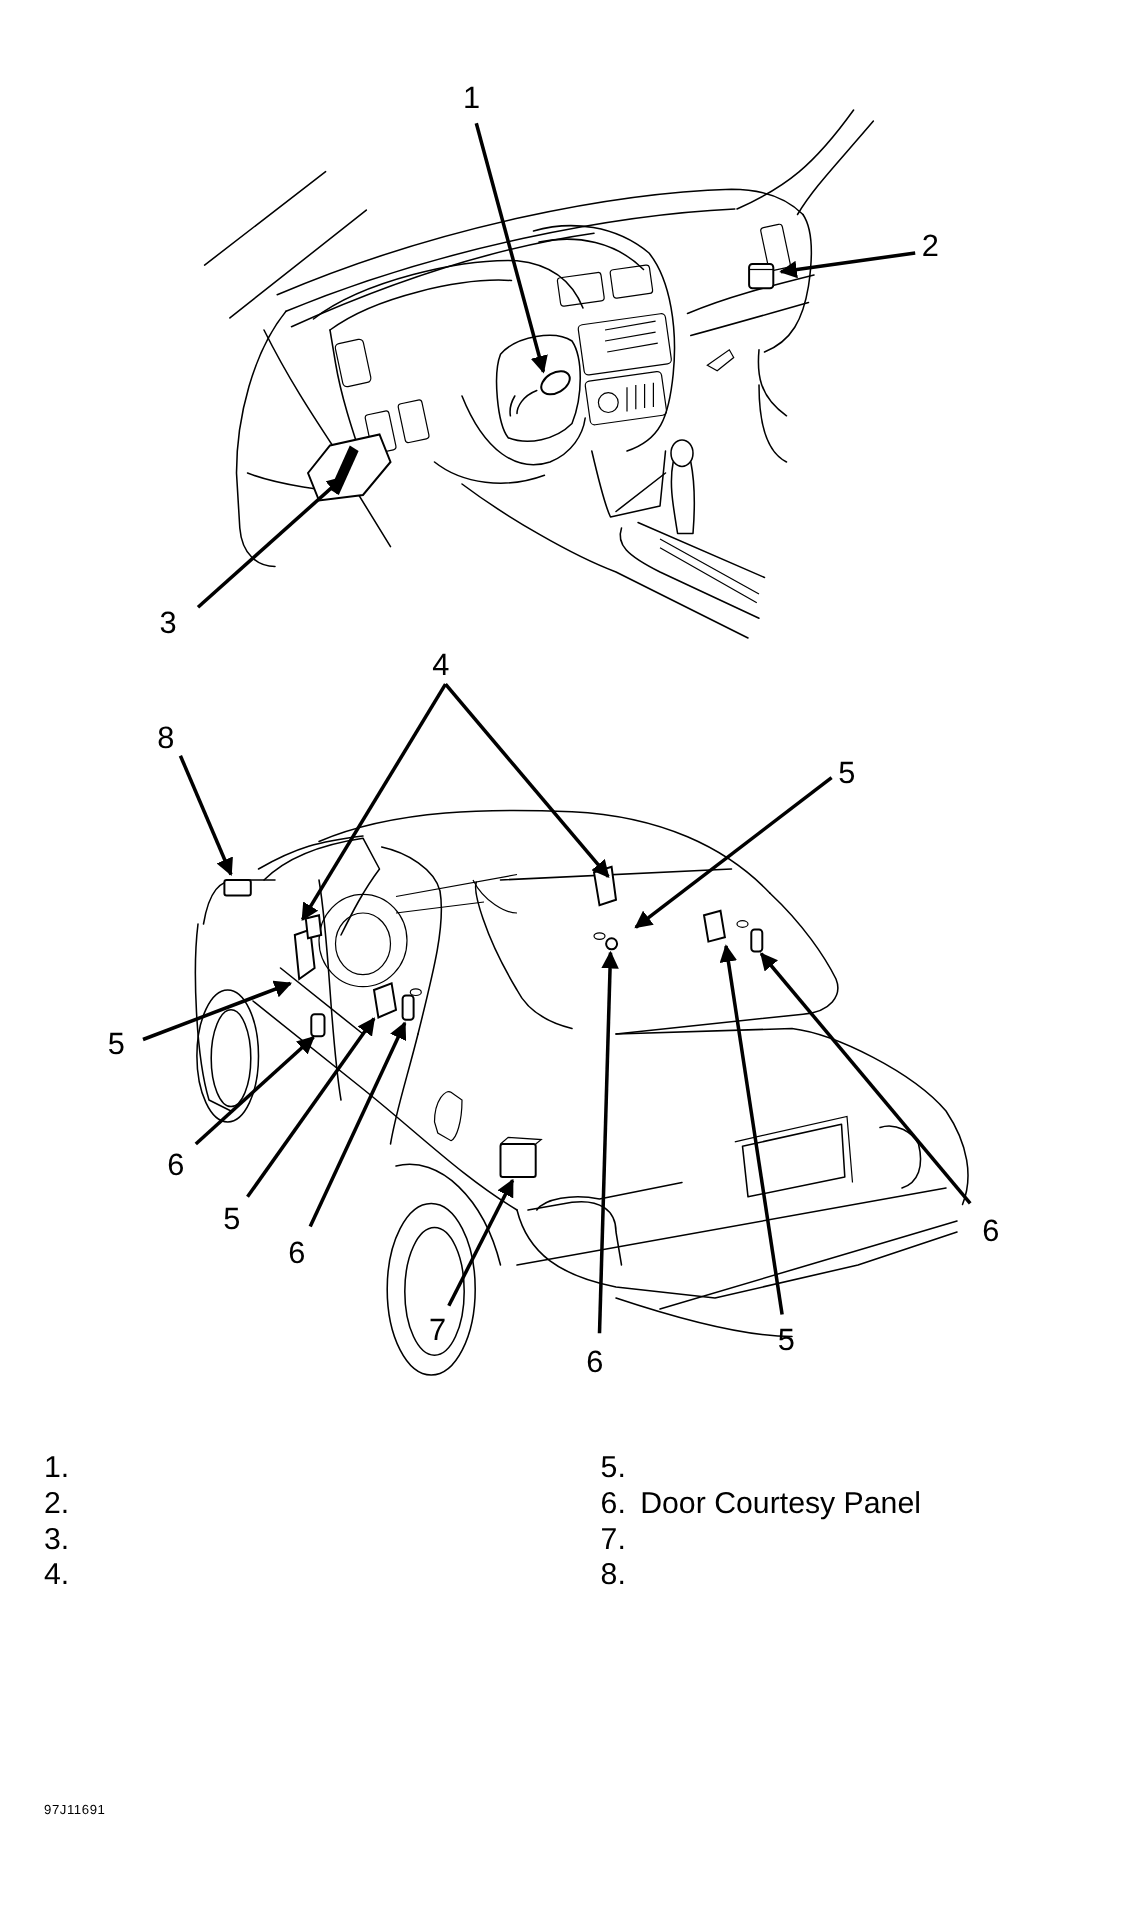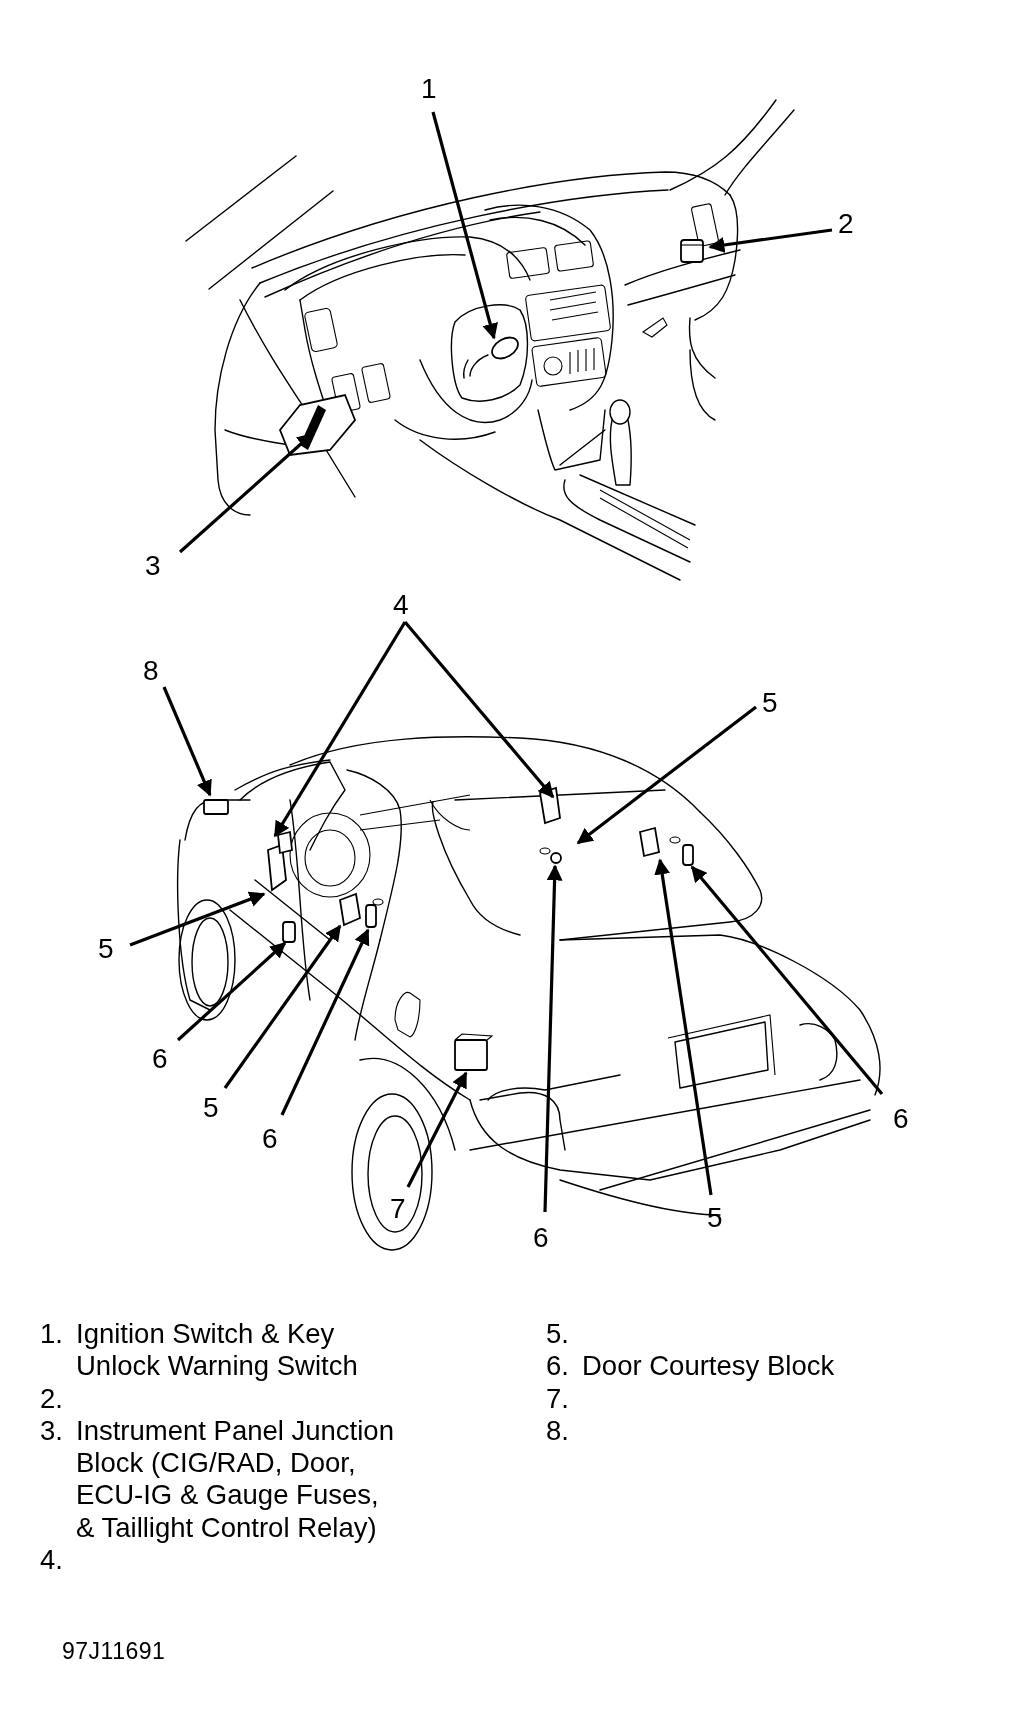--- a/index.html
+++ b/index.html
@@ -11,21 +11,21 @@
   #art .part { fill:#fff; stroke:#000; stroke-width:1.8; }
   #art .lead { stroke:#000; stroke-width:3.2; fill:none; }
   #art .arrowhead { fill:#000; }
   #art text.callout { font-size:28px; font-family:"Liberation Sans", sans-serif; fill:#000; }
   .legend { position:absolute; top:1318px; font-size:27.5px; line-height:32.3px; }
   .legend.left { left:40px; width:480px; }
   .legend.right { left:546px; width:470px; }
   .item { display:flex; }
   .num { width:36px; flex:0 0 36px; }
   .txt { white-space:pre-line; }
-  .figcode { position:absolute; left:40px; top:1638px; font-size:23px; letter-spacing:0.5px;margin-left:22px; }
+  .figcode { position:absolute; left:40px; top:1638px; font-size:12px; letter-spacing:0.5px; }
 </style>
 </head>
 <body>
 
 <svg id="art" viewBox="0 0 1024 1260" xmlns="http://www.w3.org/2000/svg">
   <defs>
     <marker id="ah" viewBox="0 0 10 10" refX="9" refY="5" markerWidth="5" markerHeight="5" orient="auto">
       <path d="M0,0 L10,5 L0,10 z" class="arrowhead"></path>
     </marker>
   </defs>
@@ -222,45 +222,39 @@
   <text class="callout" x="262" y="1148">6</text>
   <text class="callout" x="390" y="1218">7</text>
   <text class="callout" x="533" y="1247">6</text>
   <text class="callout" x="707" y="1227">5</text>
   <text class="callout" x="893" y="1128">6</text>
 </svg>
 
 <div class="legend left">
   <div class="item">
     <span class="num">1.</span>
-    <span class="txt">Ignition Switch &amp; Key
-Unlock Warning Switch</span>
   </div>
   <div class="item">
     <span class="num">2.</span>
   </div>
   <div class="item">
     <span class="num">3.</span>
-    <span class="txt">Instrument Panel Junction
-Block (CIG/RAD, Door,
-ECU-IG &amp; Gauge Fuses,
-&amp; Taillight Control Relay)</span>
   </div>
   <div class="item">
     <span class="num">4.</span>
   </div>
 </div>
 
 <div class="legend right">
   <div class="item">
     <span class="num">5.</span>
   </div>
   <div class="item">
     <span class="num">6.</span>
-    <span class="txt">Door Courtesy Block</span>
+    <span class="txt">Door Courtesy Panel</span>
   </div>
   <div class="item">
     <span class="num">7.</span>
   </div>
   <div class="item">
     <span class="num">8.</span>
   </div>
 </div>
 
 <div class="figcode">97J11691</div>

